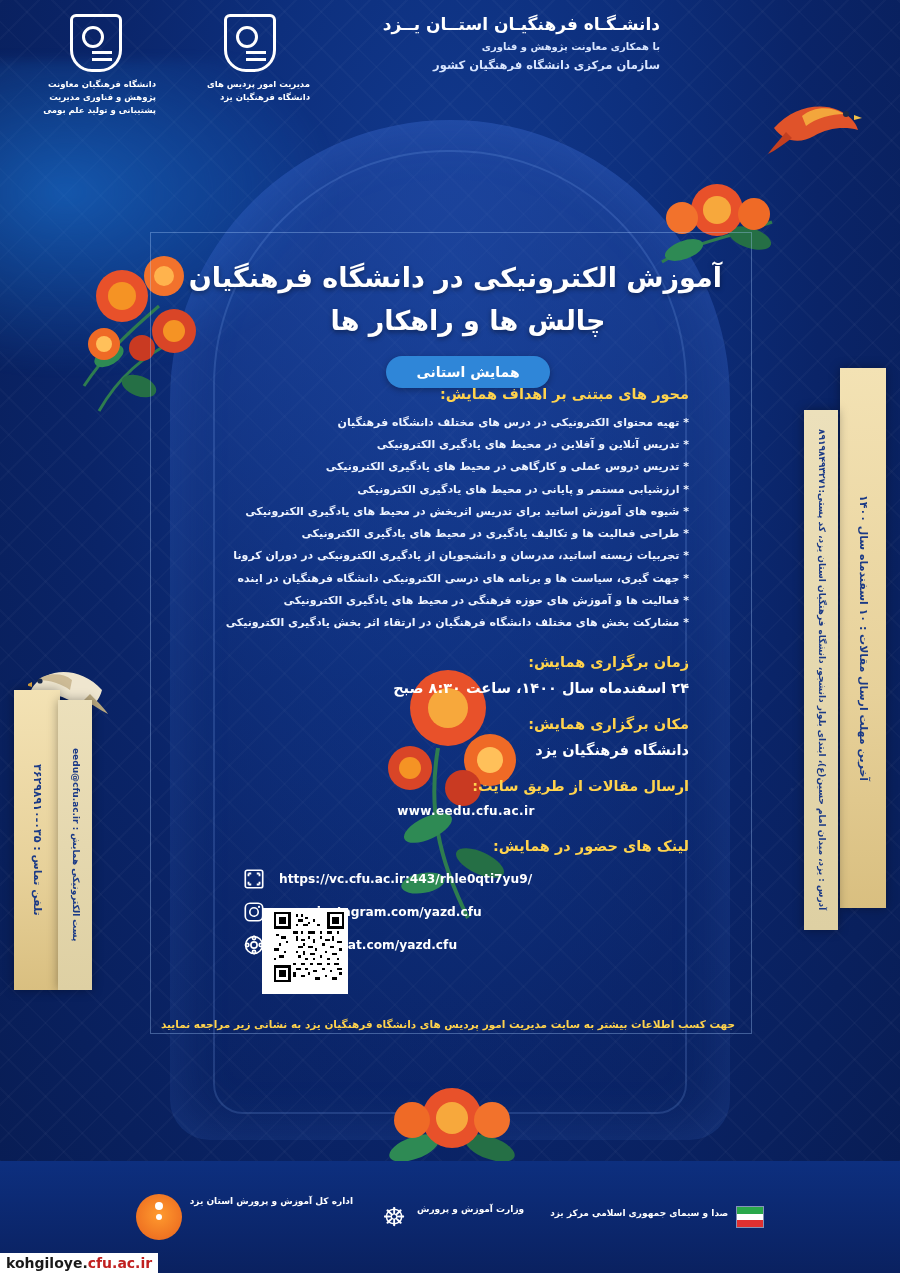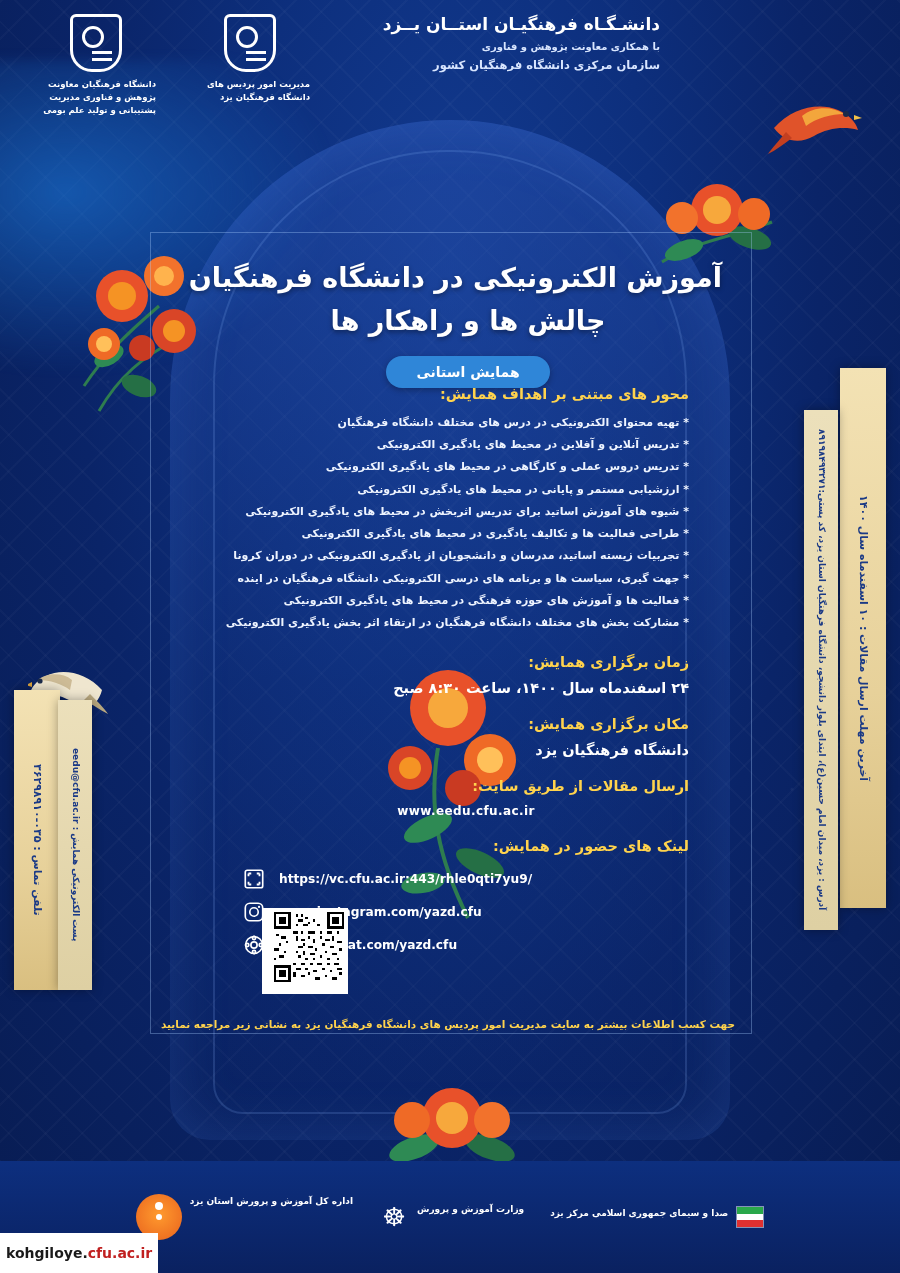--- a/index.html
+++ b/index.html
@@ -172,21 +172,21 @@
   }
   .logo-orange:after{
     content:"";position:absolute;left:50%;top:8px;transform:translateX(-50%);
     width:8px;height:8px;border-radius:50%;background:#fff;
     box-shadow:0 11px 0 -1px #fff;
   }
 
   
   .watermark{
     position:absolute;left:0;bottom:0;background:#fff;color:#c02020;
-    font-size:14px;font-weight:bold;padding:12px 6px;direction:ltr;
+    font-size:14px;font-weight:bold;padding:2px 6px;direction:ltr;
   }
   .watermark .b{color:#1a1a1a;}
 
   
   .flower{position:absolute;pointer-events:none;}
 </style>
 </head>
 <body>
 
 <div class="poster">

